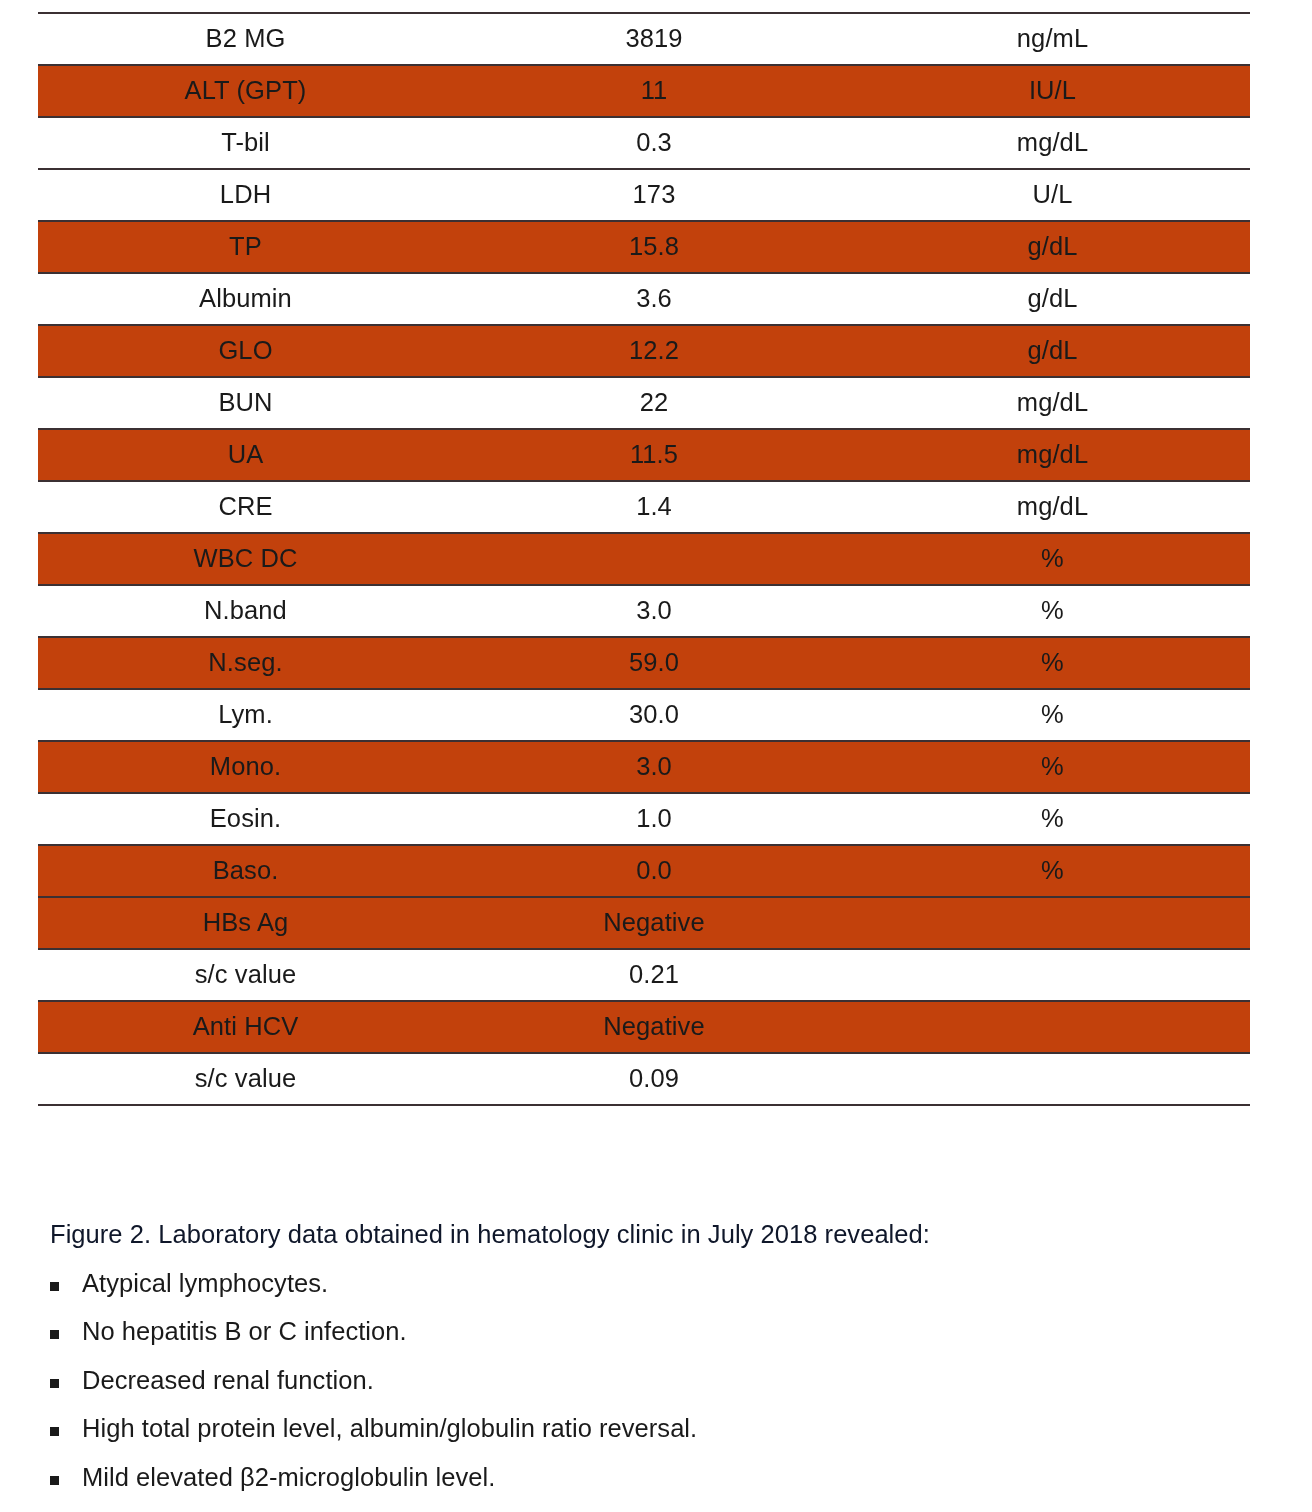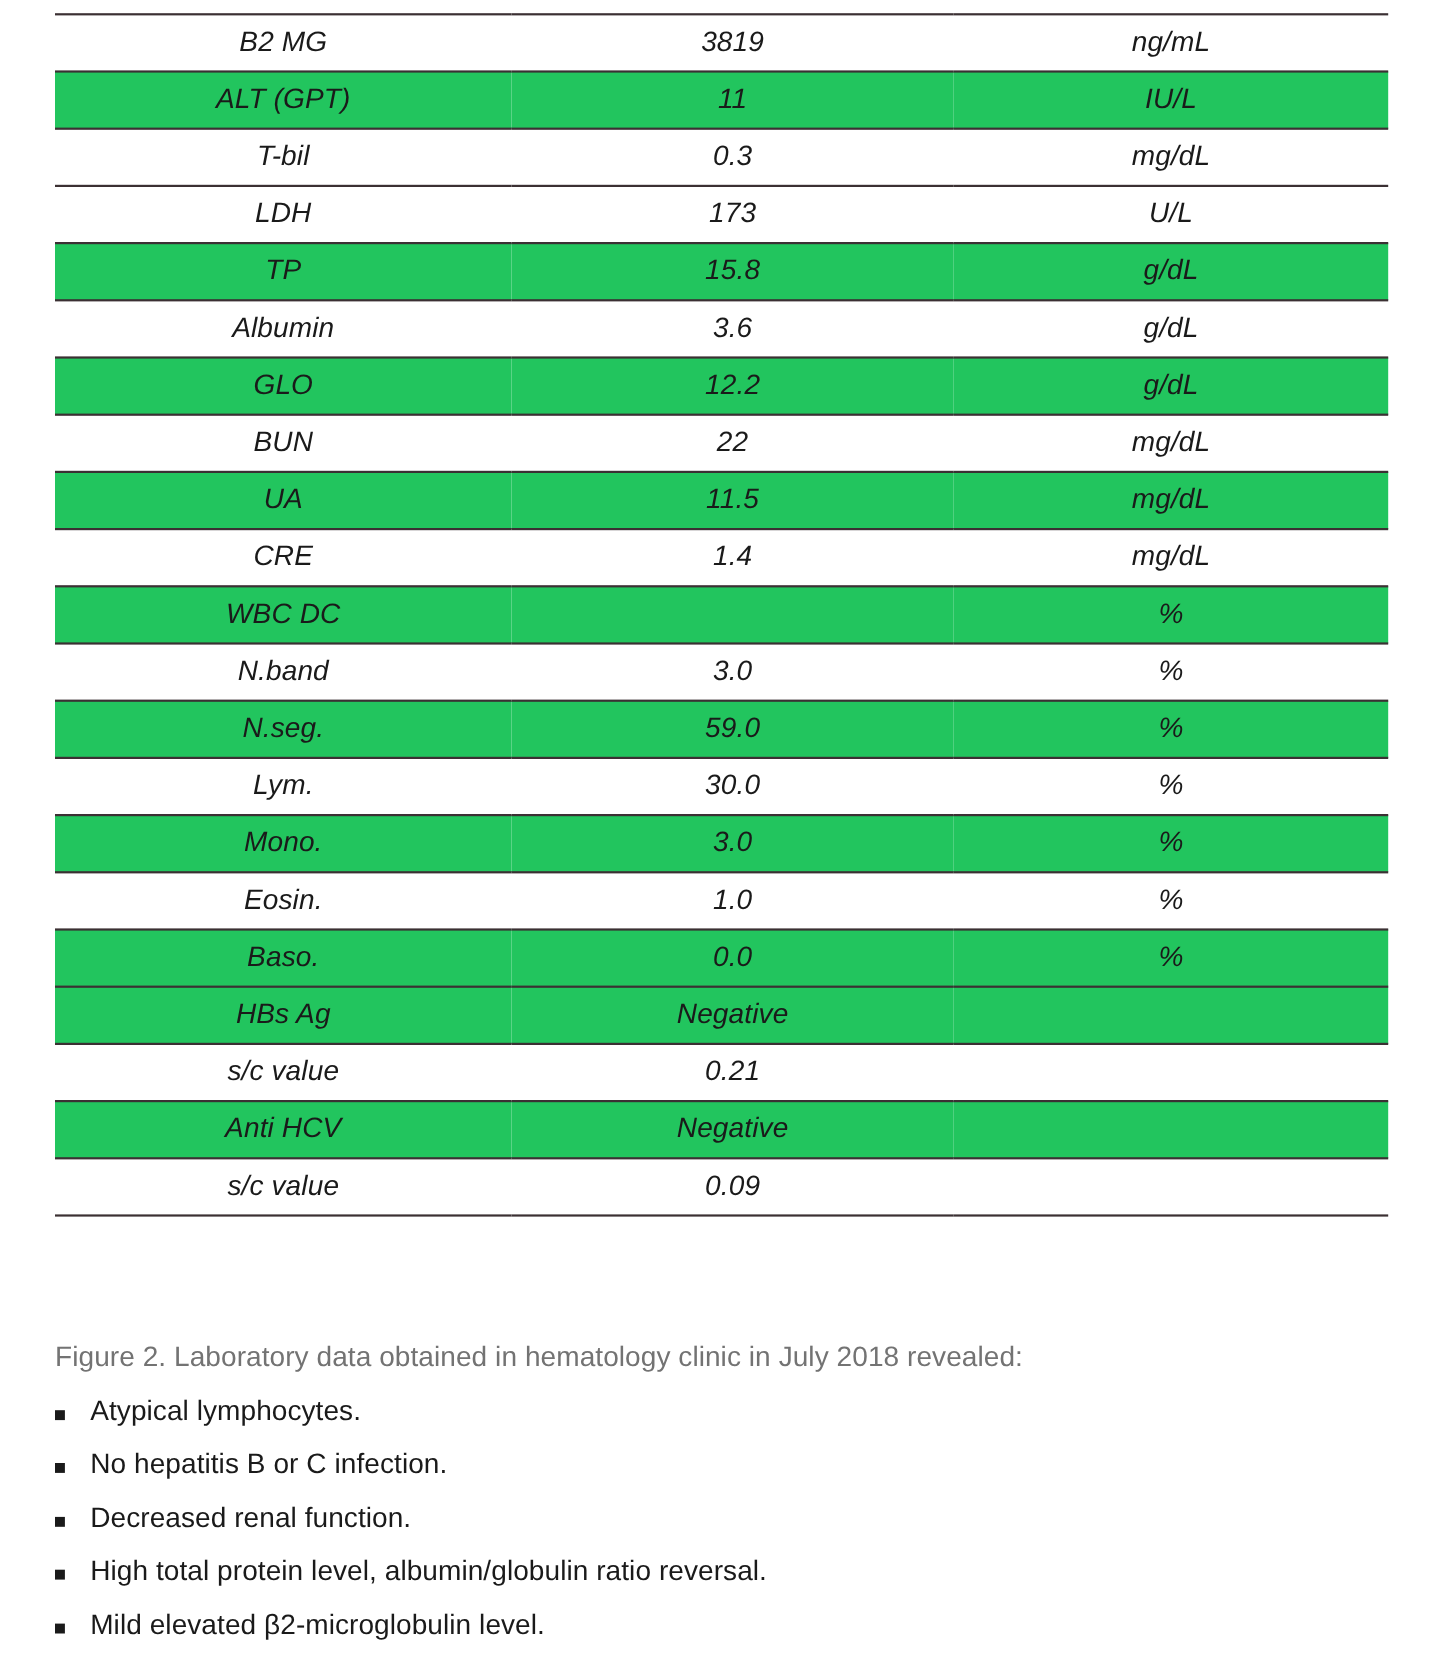--- a/index.html
+++ b/index.html
@@ -19,24 +19,23 @@
   .page {
     position: relative;
     width: 1312px;
     height: 1512px;
     background: #ffffff;
   }
 
   
   .lab-table-wrap {
     position: absolute;
-    left: 50px;
+    left: 38px;
     top: 12px;
     width: 1212px;
-    font-style: italic;
   }
   table.lab-table {
     width: 100%;
     border-collapse: collapse;
     table-layout: fixed;
   }
   table.lab-table col.c-label { width: 415px; }
   table.lab-table col.c-value { width: 402px; }
   table.lab-table col.c-unit  { width: 395px; }
 
@@ -47,21 +46,21 @@
     text-align: center;
     vertical-align: middle;
     font-size: 25.5px;
     font-weight: 400;
     line-height: 1.15;
     padding: 0;
     letter-spacing: 0.1px;
     color: #1a1a1a;
   }
   table.lab-table tr.row-shaded td {
-    background: #22c55e;
+    background: #c2410c;
   }
   
   table.lab-table tr td {
     border-top: 2.2px solid #3b3033;
   }
   table.lab-table tr:last-child td {
     border-bottom: 2.2px solid #3b3033;
   }
   td.val-abnormal {
     color: #c4214b;
@@ -70,21 +69,21 @@
   
   .caption-block {
     position: absolute;
     left: 50px;
     top: 1222px;
     width: 1230px;
   }
   .caption-line {
     font-size: 25.5px;
     line-height: 1.0;
-    color: #737373;
+    color: #0f172a;
     margin: 0 0 6px 0;
     letter-spacing: 0.05px;
   }
   ul.findings {
     list-style: none;
     margin: 0;
     padding: 0;
   }
   ul.findings li {
     position: relative;

